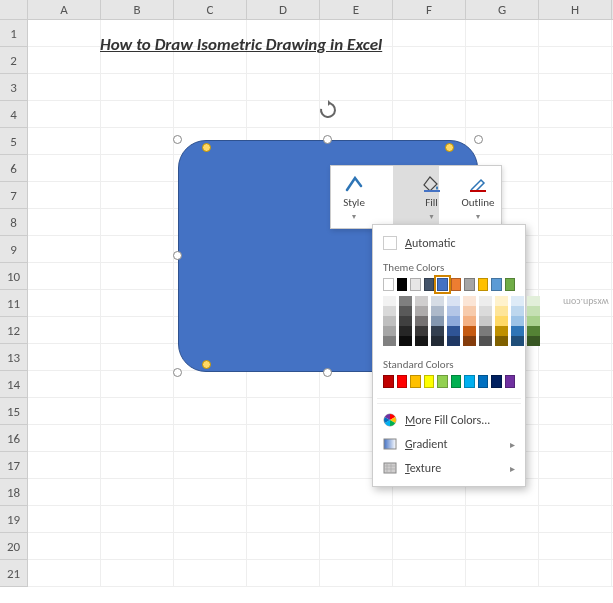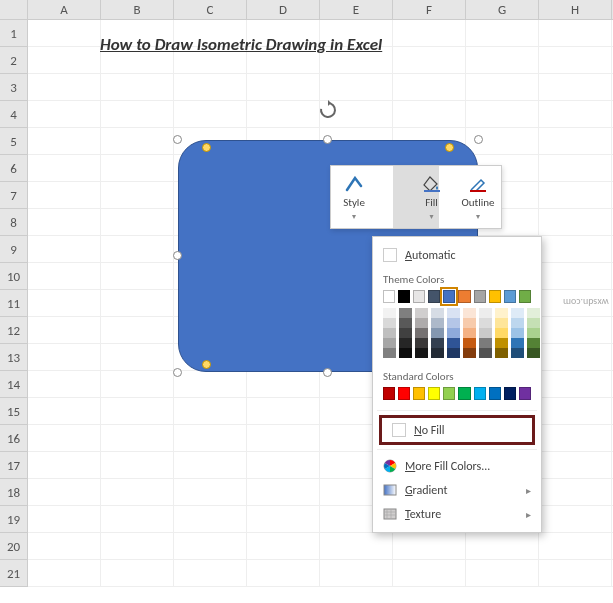--- a/index.html
+++ b/index.html
@@ -102,22 +102,22 @@
       justify-content: center;
       font-size: 11px;
       color: #444;
       gap: 2px;
     }
     .mini-btn.sel { background: #ddd; padding-left: 31px; }
     .mini-icon { height: 20px; display:flex; align-items:center; justify-content:center; }
     
     .dropdown {
       position: absolute;
-      top: 236px; left: 372px;
-      width: 170px;
+      top: 224px; left: 372px;
+      width: 154px;
       background: #fff;
       border: 1px solid #ccc;
       box-shadow: 2px 3px 8px rgba(0,0,0,0.25);
       padding: 6px 0;
       font-size: 12px;
       color: #444;
     }
     .dd-item {
       display: flex;
       align-items: center;
@@ -578,26 +578,20 @@
       <div class="sw" style="background: rgb(255, 192, 0);"></div>
       <div class="sw" style="background: rgb(255, 255, 0);"></div>
       <div class="sw" style="background: rgb(146, 208, 80);"></div>
       <div class="sw" style="background: rgb(0, 176, 80);"></div>
       <div class="sw" style="background: rgb(0, 176, 240);"></div>
       <div class="sw" style="background: rgb(0, 112, 192);"></div>
       <div class="sw" style="background: rgb(0, 32, 96);"></div>
       <div class="sw" style="background: rgb(112, 48, 160);"></div>
     </div>
   <div class="sep"></div>
-  <div class="highlight-box">
-    <div class="dd-item">
-      <div class="sq"></div>
-      <span><u class="acc">N</u>o Fill</span>
-    </div>
-  </div>
   <div class="sep"></div>
   <div class="dd-item">
     <span class="dd-icon">
       <svg width="14" height="14" viewBox="0 0 14 14">
           <circle cx="7" cy="7" r="6" fill="none" stroke="#999"></circle>
           <path d="M7 1 A6 6 0 0 1 12.2 4 L7 7 Z" fill="#ff0000"></path>
           <path d="M12.2 4 A6 6 0 0 1 12.2 10 L7 7 Z" fill="#ffc000"></path>
           <path d="M12.2 10 A6 6 0 0 1 7 13 L7 7 Z" fill="#00b050"></path>
           <path d="M7 13 A6 6 0 0 1 1.8 10 L7 7 Z" fill="#00b0f0"></path>
           <path d="M1.8 10 A6 6 0 0 1 1.8 4 L7 7 Z" fill="#0070c0"></path>

